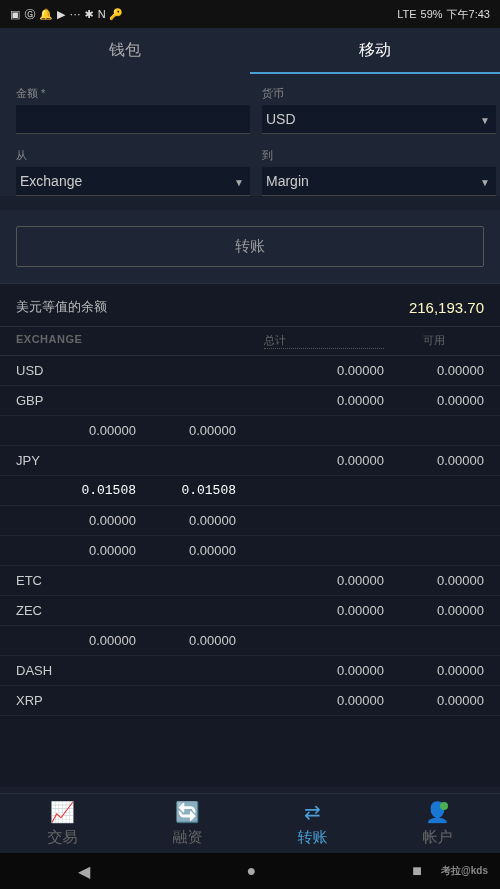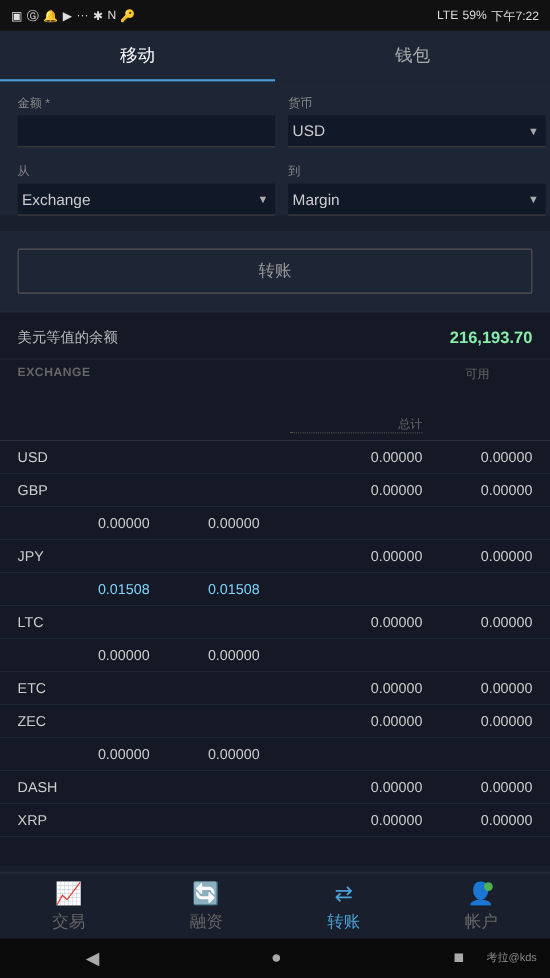--- a/index.html
+++ b/index.html
@@ -142,22 +142,22 @@
       align-items: center;
       border-top: 1px solid #2a2f3d;
       border-bottom: 1px solid #2a2f3d;
     }
     .balance-label {
       font-size: 13px;
       color: #bbb;
     }
     .balance-value {
       font-size: 15px;
-      color: #86efac;
-      font-weight: bold;
+      color: #fef9c3;
+      font-weight: normal;
     }
 
     
     .table-section {
       background: #141925;
       flex: 1;
       overflow-y: auto;
       height: 460px;
     }
 
@@ -168,25 +168,24 @@
     }
     .th-name {
       flex: 1;
       font-size: 11px;
       color: #666;
       font-weight: bold;
       letter-spacing: 0.5px;
     }
     .th-total {
       width: 120px;
-      text-align: right;
+      text-align: left;
       font-size: 11px;
       color: #666;
       border-bottom: 1px dotted #555;
-      margin-top: 45px;
     }
     .th-available {
       width: 100px;
       text-align: center;
       font-size: 11px;
       color: #666;
     }
 
     .table-row {
       display: flex;
@@ -205,21 +204,22 @@
       font-size: 13px;
       color: #ccc;
     }
     .td-available {
       width: 100px;
       text-align: right;
       font-size: 13px;
       color: #ccc;
     }
     .td-total.highlight, .td-available.highlight {
-      color: #7dd3fc;
+      color: #ffffff;
+      font-family: Liberation Mono, monospace;
     }
 
     
     .bottom-nav {
       position: absolute;
       bottom: 36px;
       left: 0;
       width: 500px;
       height: 60px;
       background: #1a1f2e;
@@ -281,49 +281,50 @@
     .android-btn {
       font-size: 16px;
       color: #aaa;
       cursor: pointer;
     }
     .android-label {
       position: absolute;
       right: 12px;
       font-size: 10px;
       color: #888;
+      font-weight: bold;
     }
   </style>
 </head>
 <body>
 
 <div class="status-bar">
   <div class="status-left">
     <span>▣</span>
     <span>Ⓖ</span>
     <span>🔔</span>
     <span>▶</span>
     <span>···</span>
     <span>✱</span>
     <span>N</span>
     <span>🔑</span>
   </div>
   <div class="status-right">
     <span>LTE</span>
     <span>59%</span>
-    <span>下午7:22</span>
+    <span>下午7:43</span>
   </div>
 </div>
 
 <div class="tab-header">
+  <div class="tab-item">
+    <span>钱包</span>
+  </div>
   <div class="tab-item active">
     <span>移动</span>
-  </div>
-  <div class="tab-item">
-    <span>钱包</span>
   </div>
 </div>
 
 <div class="form-area">
 
   <div class="form-row">
     <div class="form-group">
       <span class="form-label">金额 *</span>
       <input class="form-input" type="text" value="" style="">
     </div>
@@ -390,21 +391,20 @@
       <div class="table-row">
         <span class="td-name">JPY</span>
         <span class="td-total">0.00000</span>
         <span class="td-available">0.00000</span>
       </div>
       <div class="table-row">
         <span class="td-total highlight">0.01508</span>
         <span class="td-available highlight">0.01508</span>
       </div>
       <div class="table-row">
-        <span class="td-name">LTC</span>
         <span class="td-total">0.00000</span>
         <span class="td-available">0.00000</span>
       </div>
       <div class="table-row">
         <span class="td-total">0.00000</span>
         <span class="td-available">0.00000</span>
       </div>
       <div class="table-row">
         <span class="td-name">ETC</span>
         <span class="td-total">0.00000</span>

